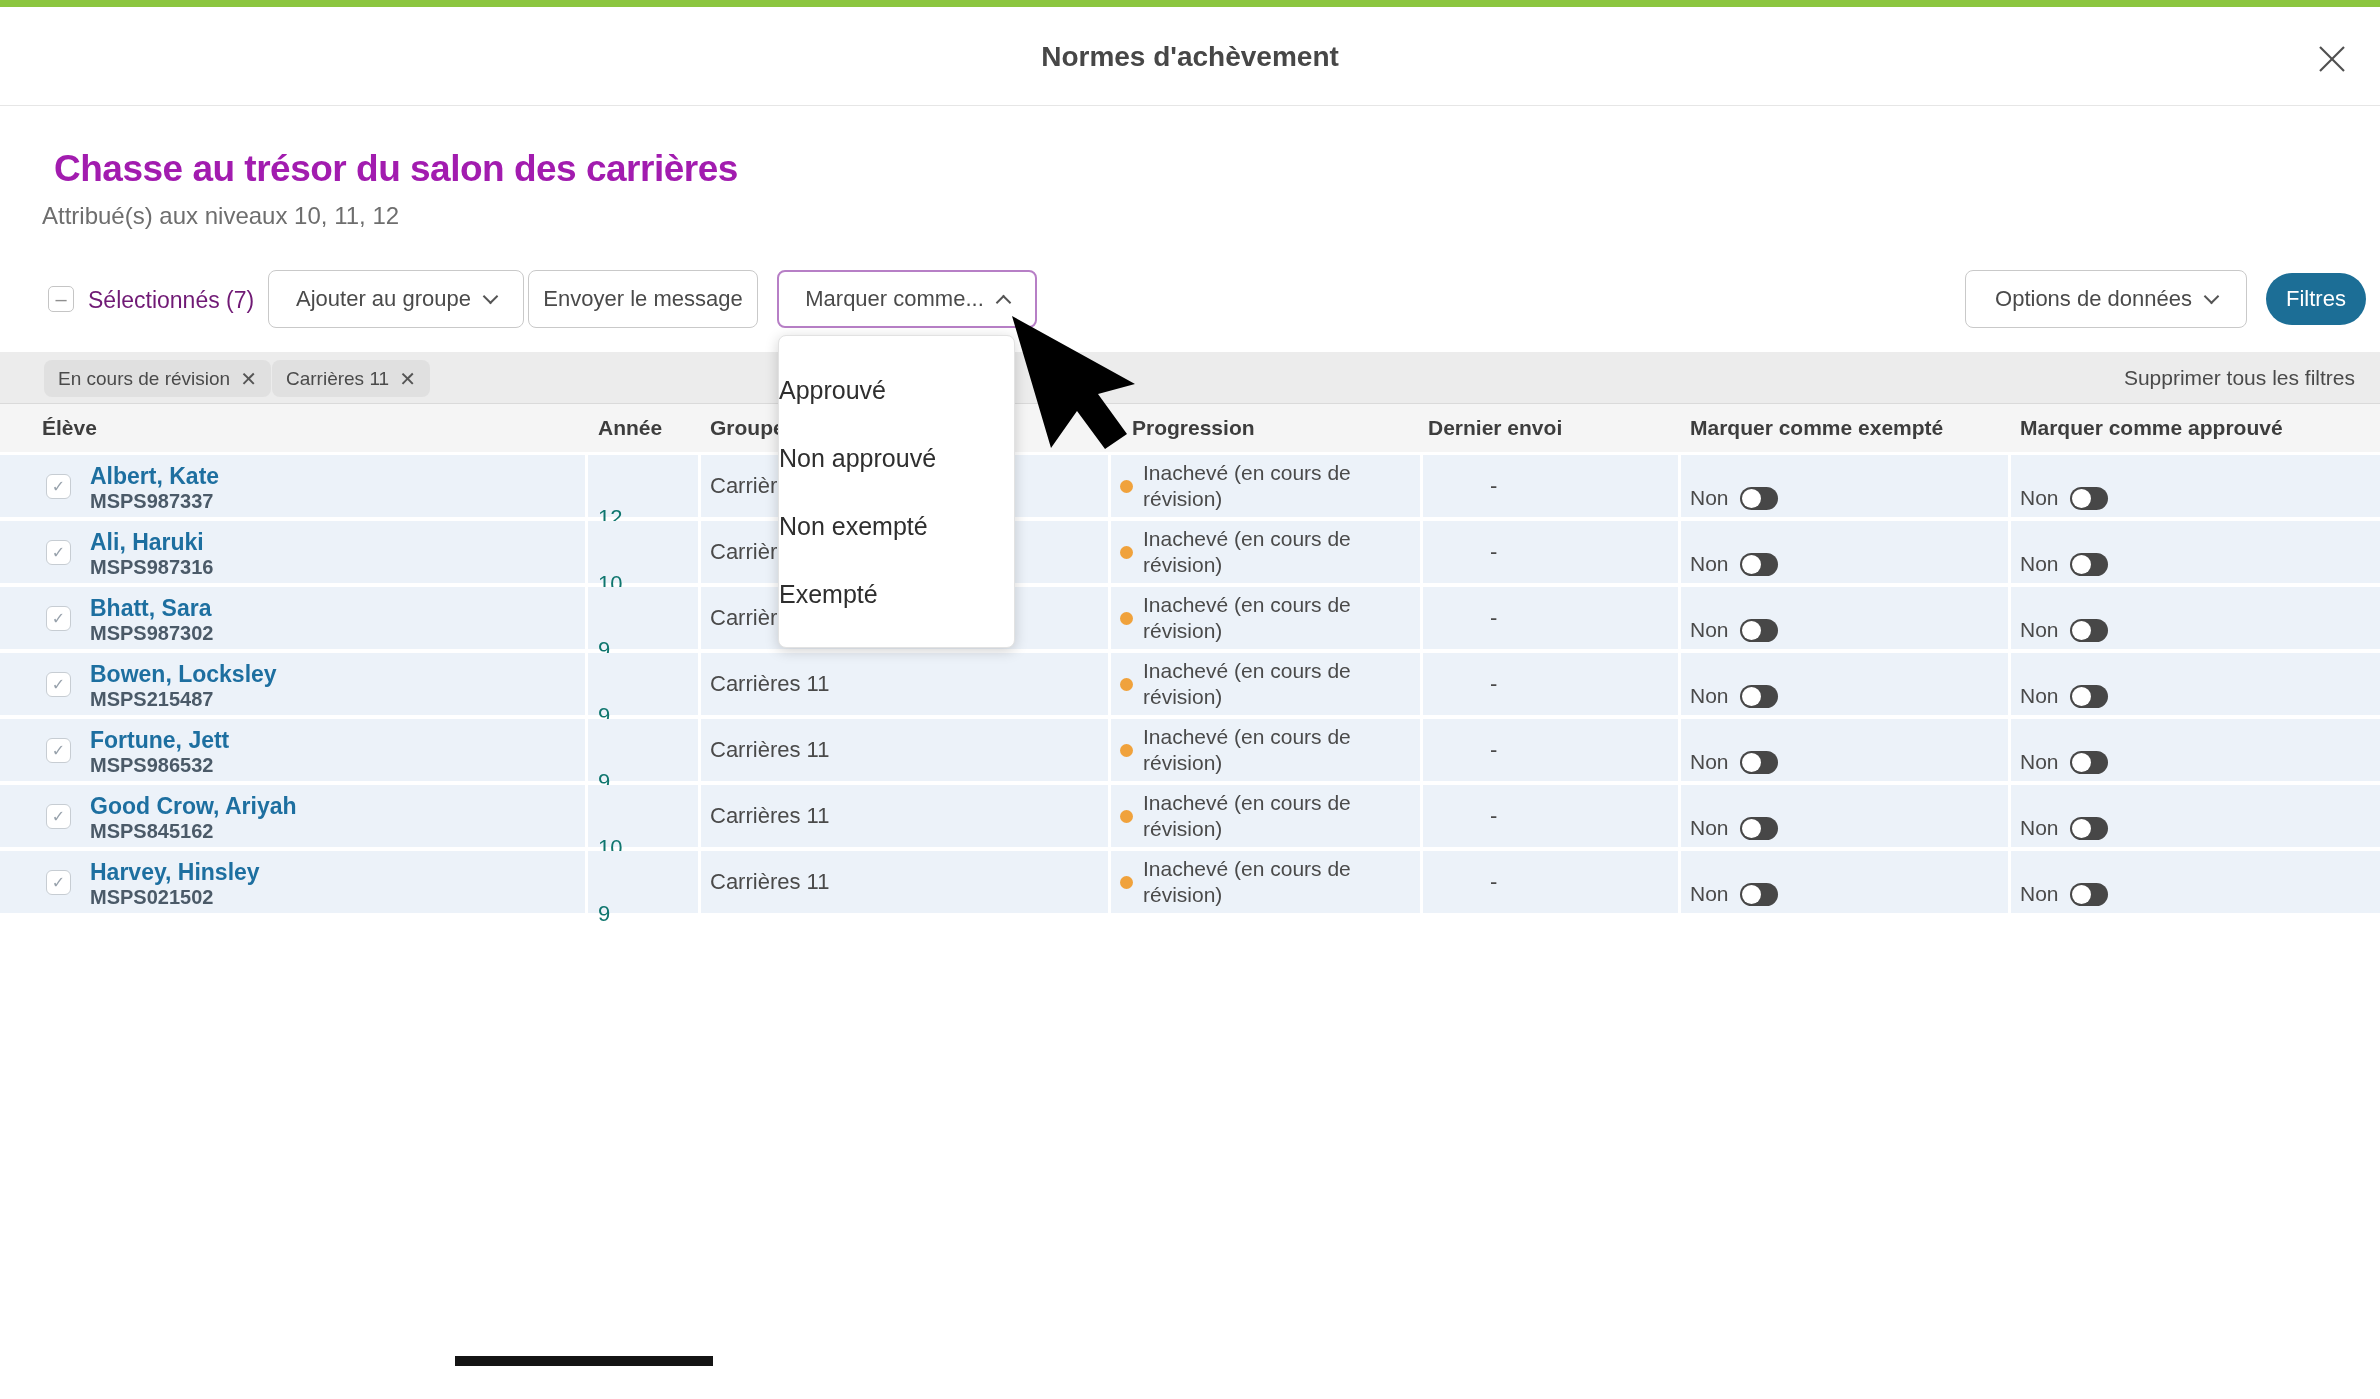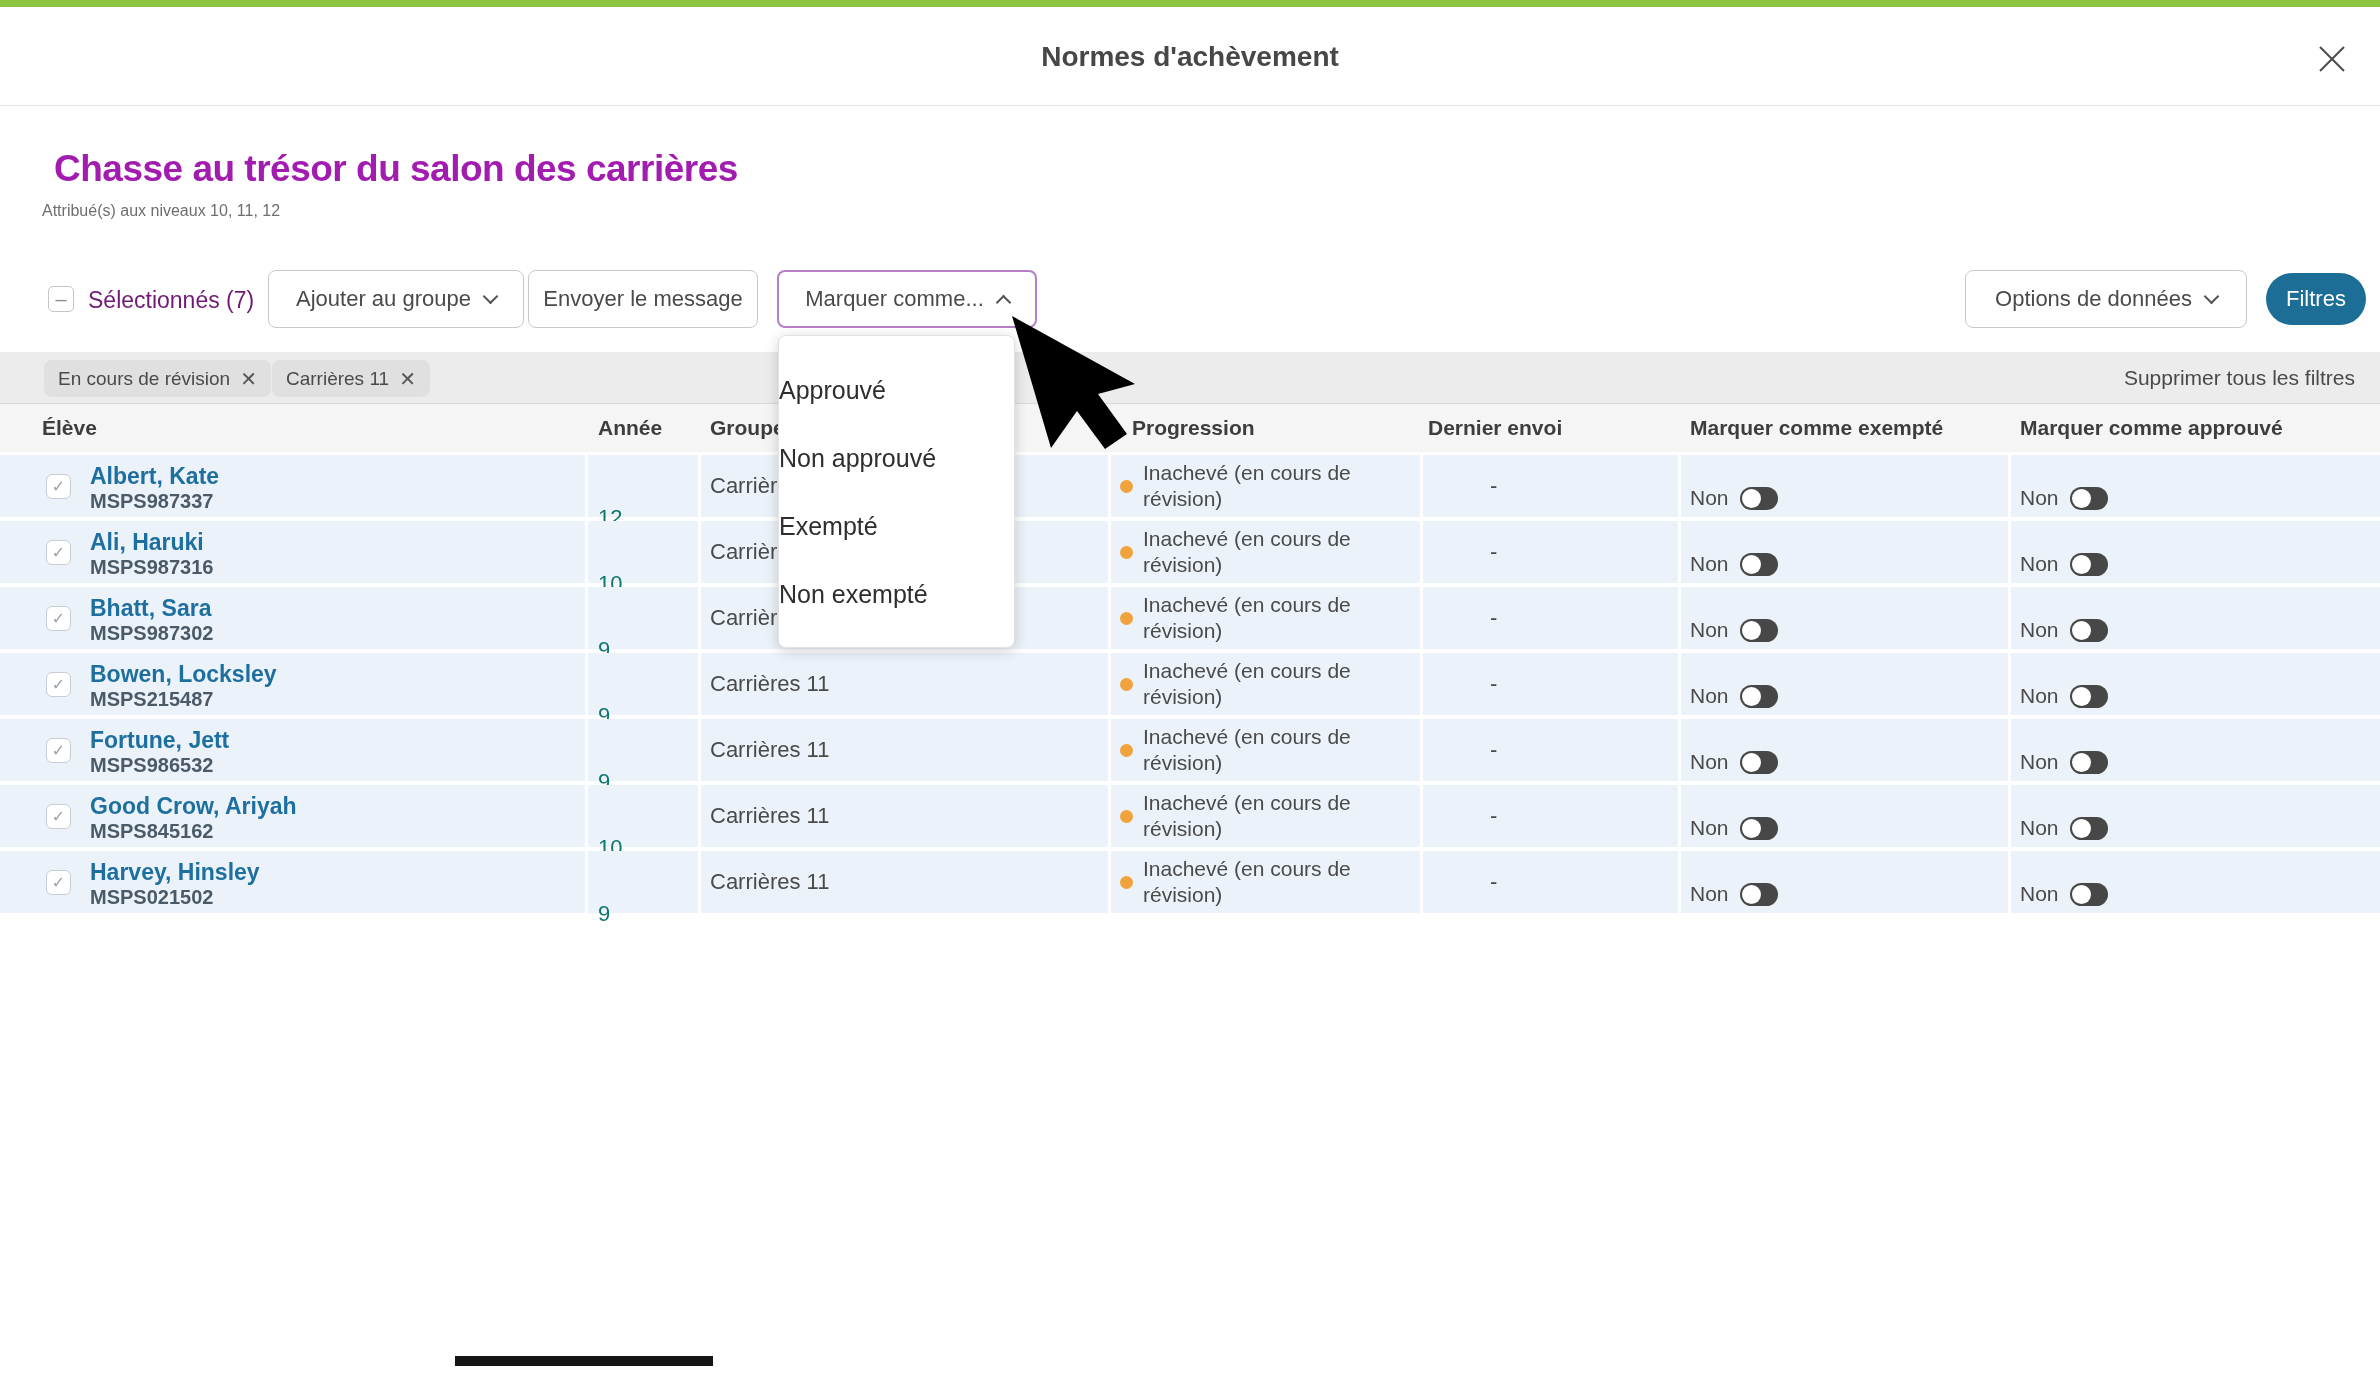--- a/index.html
+++ b/index.html
@@ -11,21 +11,21 @@
   html,body{width:2380px;height:1399px;background:#fff;overflow:hidden;}
   body{font-family:"Liberation Sans","DejaVu Sans",sans-serif;color:#4a4a4a;}
   .screen{position:absolute;inset:0;width:2380px;height:1399px;background:#fff;}
 
   .green-bar{position:absolute;top:0;left:0;width:2380px;height:7px;background:var(--accent-green);}
   .modal-header{position:absolute;top:7px;left:0;width:2380px;height:99px;background:#fff;border-bottom:1px solid #e6e6e6;}
   .modal-title{position:absolute;left:0;right:0;top:34px;text-align:center;font-size:28px;font-weight:700;color:#474747;}
   .close-btn{position:absolute;right:26px;top:30px;width:44px;height:44px;cursor:pointer;display:flex;align-items:center;justify-content:center;background:none;border:none;}
 
   .page-title{position:absolute;left:54px;top:148px;font-size:37px;font-weight:700;color:#a21caf;letter-spacing:-0.5px;}
-  .page-subtitle{position:absolute;left:42px;top:202px;font-size:16px;color:#6e6e6e;}
+  .page-subtitle{position:absolute;left:42px;top:202px;font-size:24px;color:#6e6e6e;}
 
   .toolbar{position:absolute;left:0;top:268px;width:2380px;height:64px;}
   .sel-box{position:absolute;left:48px;top:18px;width:26px;height:26px;border:1px solid #c5c5c5;border-radius:5px;background:#fff;
     display:flex;align-items:center;justify-content:center;font-size:20px;color:#8f8f8f;cursor:pointer;}
   .sel-label{position:absolute;left:88px;top:0;height:64px;display:flex;align-items:center;font-size:23px;color:#701a75;}
   .tb-btn{position:absolute;top:2px;height:58px;background:#fff;border:1px solid #c9c9c9;border-radius:8px;
     display:flex;align-items:center;justify-content:center;gap:14px;font-size:22px;color:#4a4a4a;cursor:pointer;}
   .btn-ajouter{left:268px;width:256px;}
   .btn-envoyer{left:528px;width:230px;}
   .btn-marquer{left:777px;width:260px;border:2px solid var(--focus-purple);}
@@ -356,22 +356,22 @@
         <div class="toggle">
             <div class="knob"></div>
           </div>
       </div>
     </div>
   </div>
 
   <div class="menu">
     <div class="menu-item">Approuvé</div>
     <div class="menu-item">Non approuvé</div>
+    <div class="menu-item">Non exempté</div>
     <div class="menu-item">Exempté</div>
-    <div class="menu-item">Non exempté</div>
   </div>
 
   <svg class="cursor" width="140" height="150" viewBox="0 0 140 150">
     <polygon points="7,4 130,72 93,82 122,122 100,137 72,99 46,136" fill="#000"></polygon>
   </svg>
 
   <div class="bottom-strip"></div>
 
 </div>
 

